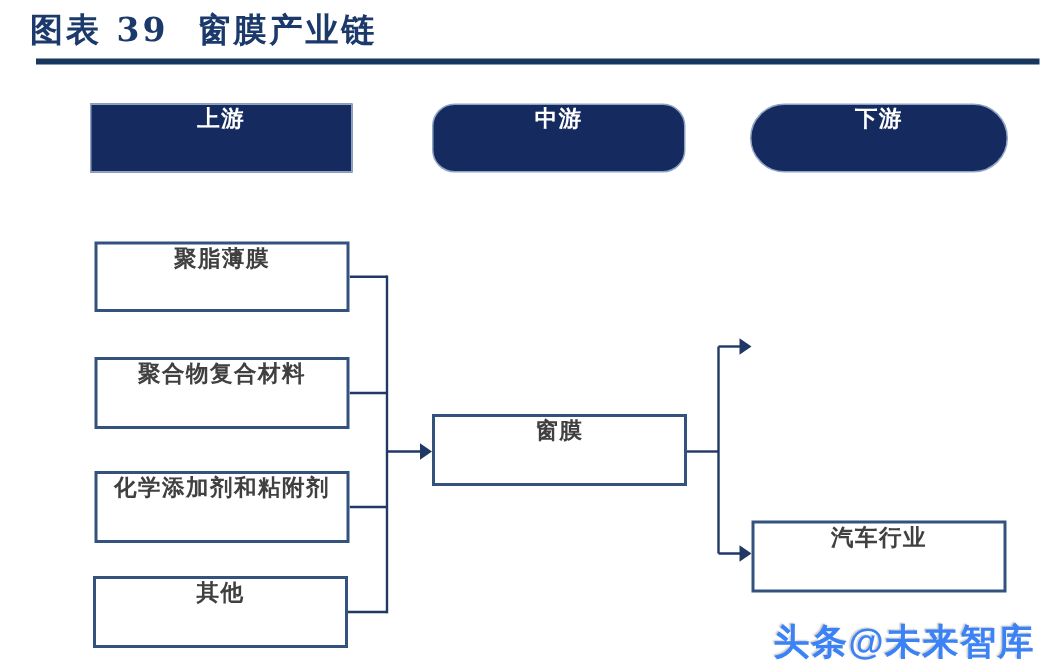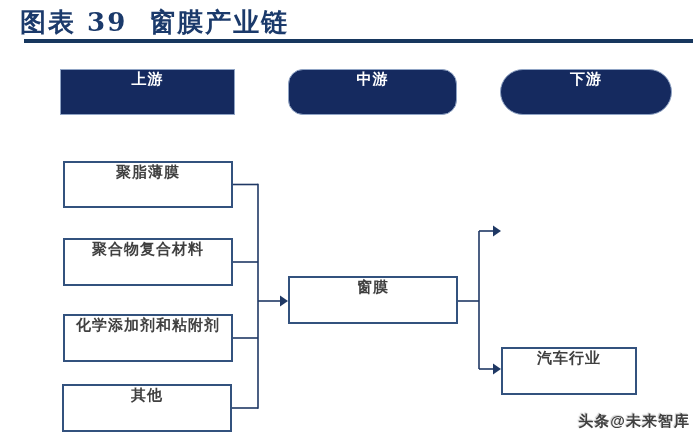--- a/index.html
+++ b/index.html
@@ -10,21 +10,21 @@
     position:relative;
     overflow:hidden;
   }
   .stage { position:absolute; left:0; top:0; width:695px; height:447px; }
 
   
   .chart-title {
     position:absolute; left:20px; top:5px;
     font-family:"DejaVu Serif","Liberation Serif",serif;
     font-weight:bold;
-    font-size:26px;
+    font-size:22px;
     color:#1b3a6b;
     letter-spacing:2px;
     white-space:pre;
   }
   .title-rule {
     position:absolute; left:24px; top:39px;
     width:669px; height:4px;
     background:#17375e;
   }
 
@@ -55,31 +55,31 @@
   .hdr-down { left:500px; top:69px;  width:172px; height:46px;border-radius:23px; }
 
   .up1 { left:63px; top:161px; width:170px; height:47px; }
   .up2 { left:63px; top:238px; width:170px; height:48px; }
   .up3 { left:63px; top:314px; width:170px; height:48px; }
   .up4 { left:62px; top:384px; width:170px; height:48px; }
 
   .mid-node { left:288px; top:276px; width:170px; height:48px; }
 
   .down1 { left:501px; top:208px; width:170px; height:49px; }
-  .down2 { left:501px; top:347px; width:136px; height:48px; }
+  .down2 { left:501px; top:347px; width:170px; height:48px; }
 
   
   .connectors { position:absolute; left:0; top:0; width:695px; height:447px; pointer-events:none; }
 
   
   .watermark {
     position:absolute; right:5px; top:412px;
-    font-size:15px;
+    font-size:24px;
     font-weight:bold;
-    color:#404040;
+    color:#3b82f6;
     letter-spacing:1px;
     text-shadow:1px 1px 1px rgba(255,255,255,0.95), -1px -1px 1px rgba(130,130,130,0.45);
   }
 </style>
 </head>
 <body>
 
 <div class="stage">
 
   <div class="chart-title">图表 39  窗膜产业链</div>

